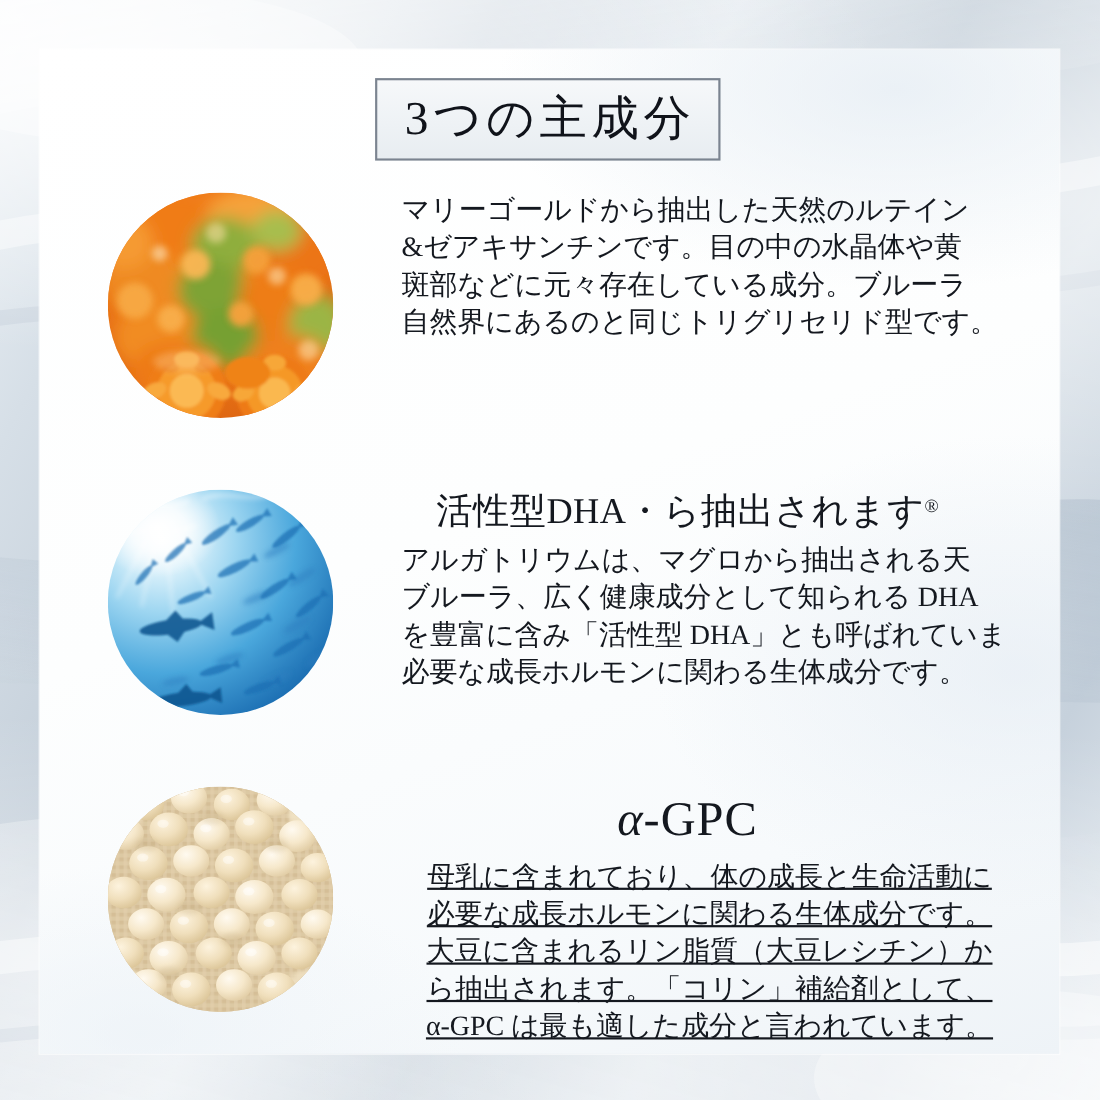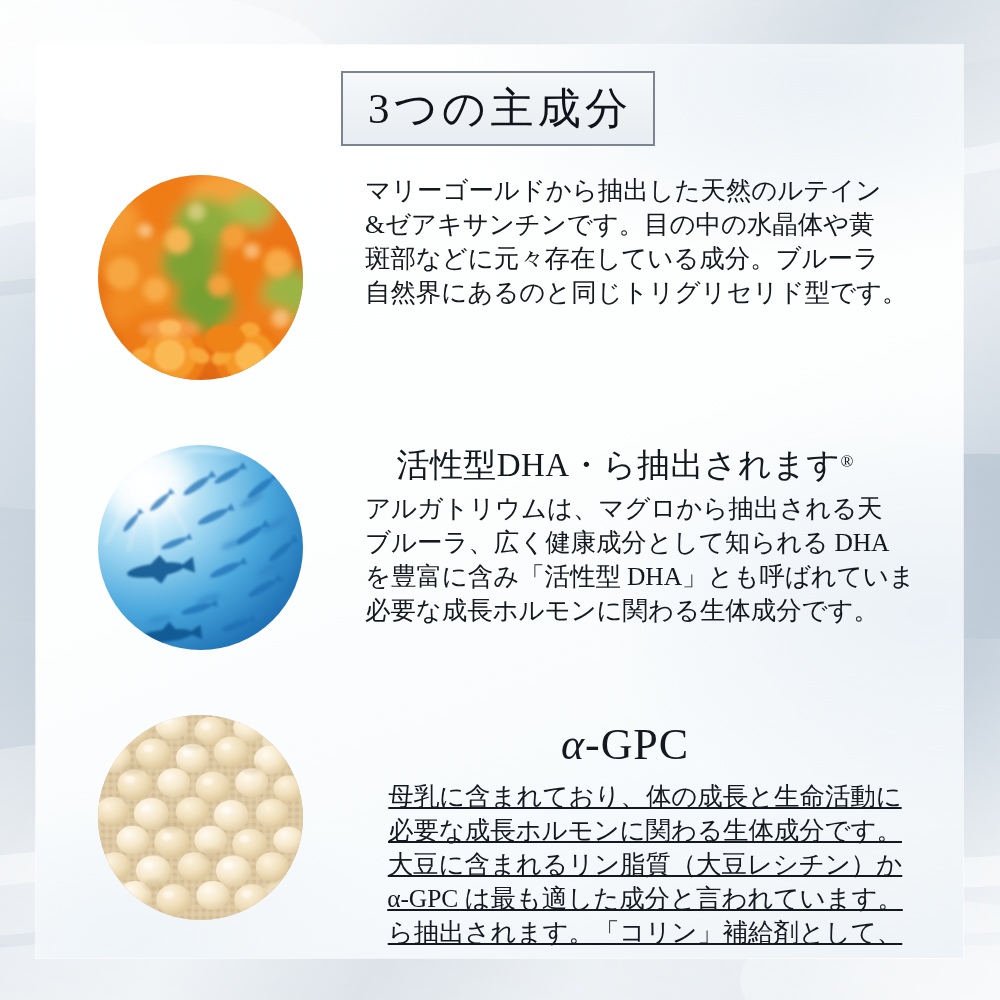--- a/index.html
+++ b/index.html
@@ -479,20 +479,20 @@
           </g>
         </svg>
       </div>
 
       <div class="body-col">
         <div class="head head-2"><span class="alpha">α</span><span>-GPC</span></div>
         <div class="para para-2">
           <span class="ln">母乳に含まれており、体の成長と生命活動に</span>
           <span class="ln">必要な成長ホルモンに関わる生体成分です。</span>
           <span class="ln">大豆に含まれるリン脂質（大豆レシチン）か</span>
+          <span class="ln">ら抽出されます。「コリン」補給剤として、</span>
           <span class="ln">α-GPC は最も適した成分と言われています。</span>
-          <span class="ln">ら抽出されます。「コリン」補給剤として、</span>
         </div>
       </div>
     </div>
 
   </div>
 </div>
 
 </body></html>

